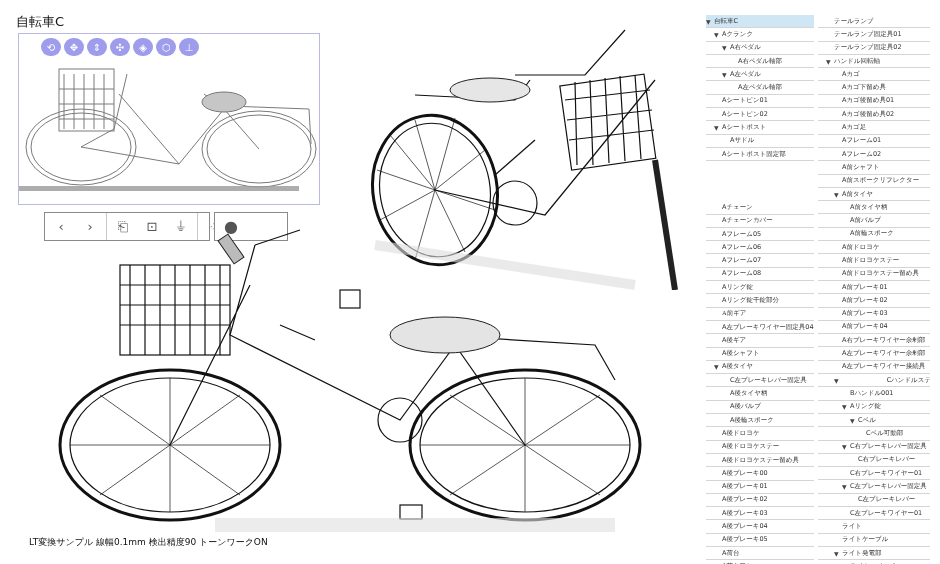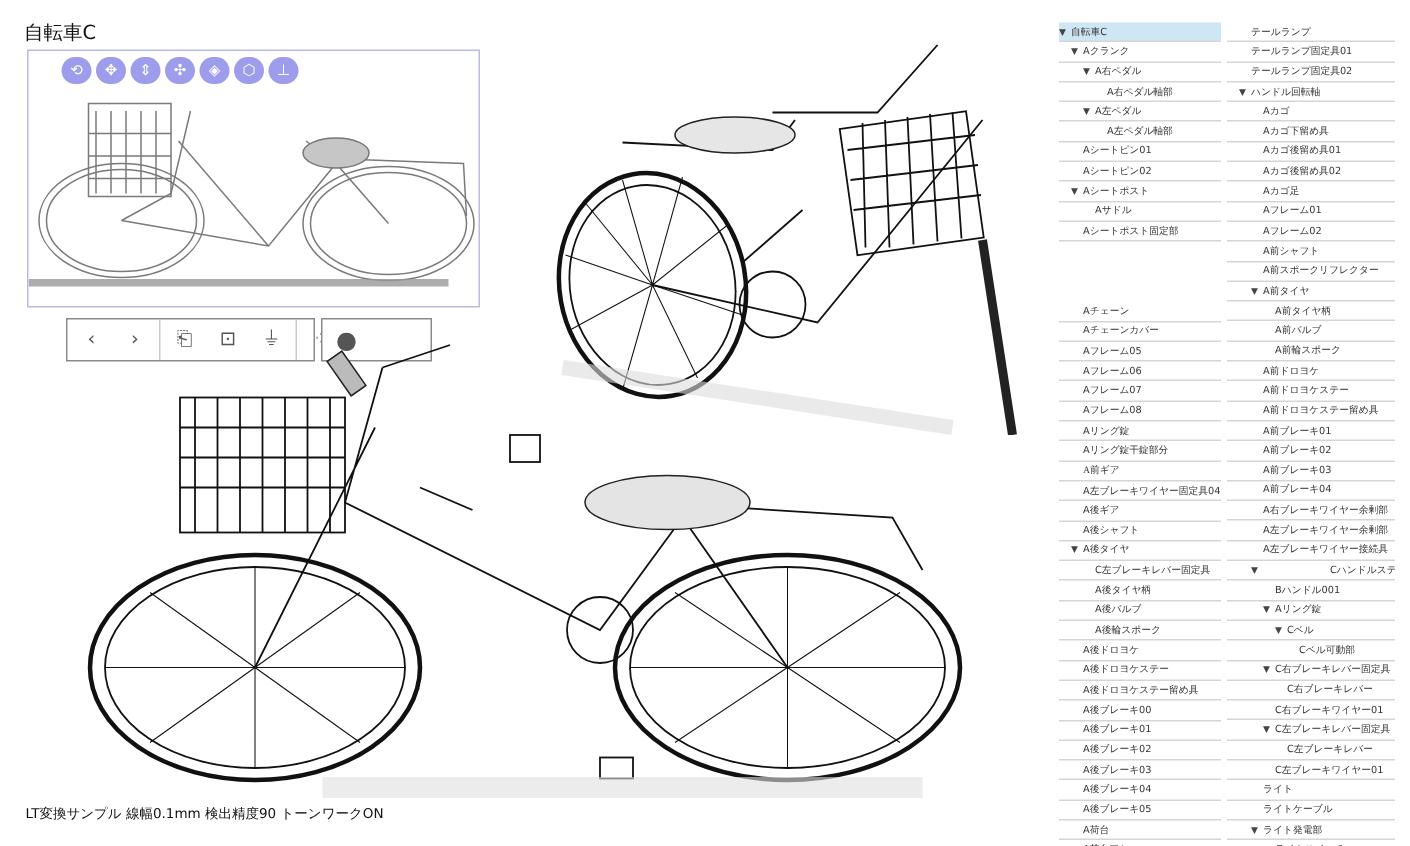--- a/index.html
+++ b/index.html
@@ -14,21 +14,21 @@
   .nav-icon { width: 20px; height: 18px; border-radius: 9px; background: #8d8de8; color: #fff; font-size: 10px; display: flex; align-items: center; justify-content: center; opacity: .85; }
 
   .toolbar { position: absolute; top: 212px; height: 29px; border: 1px solid #8a8a8a; background: #fff; display: flex; align-items: center; }
   .tb-left { left: 44px; width: 166px; }
   .tb-right { left: 214px; width: 74px; }
   .tb-group { display: flex; align-items: center; height: 100%; padding: 0 6px; gap: 9px; border-right: 1px solid #c8c8c8; }
   .tb-group:last-child { border-right: none; }
   .tb-btn { width: 20px; height: 20px; display: flex; align-items: center; justify-content: center; color: #555; font-size: 13px; }
 
   .bike { position: absolute; }
-  .caption { position: absolute; left: 17px; top: 536px; font-size: 9px; color: #111; }
+  .caption { position: absolute; left: 29px; top: 536px; font-size: 9px; color: #111; }
 
   
   .tree { position: absolute; top: 15px; font-size: 6.5px; color: #333; }
   .tree-left { left: 706px; width: 108px; }
   .tree-right { left: 818px; width: 112px; }
   .row { height: 13.3px; display: flex; align-items: center; border-bottom: 1px solid #d5d5d5; white-space: nowrap; overflow: hidden; }
   .row.sel { background: #cfe6f5; }
   .row .tw { width: 8px; font-size: 6px; color: #444; display: inline-block; }
 </style>
 </head>

